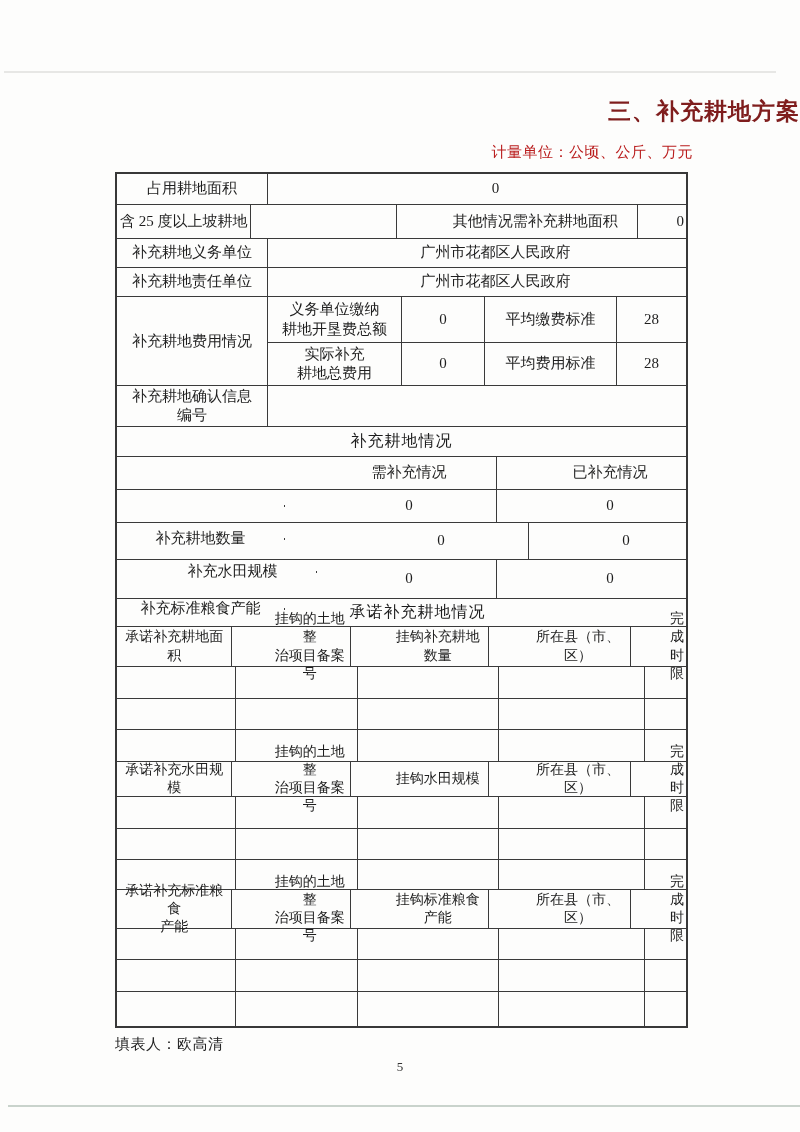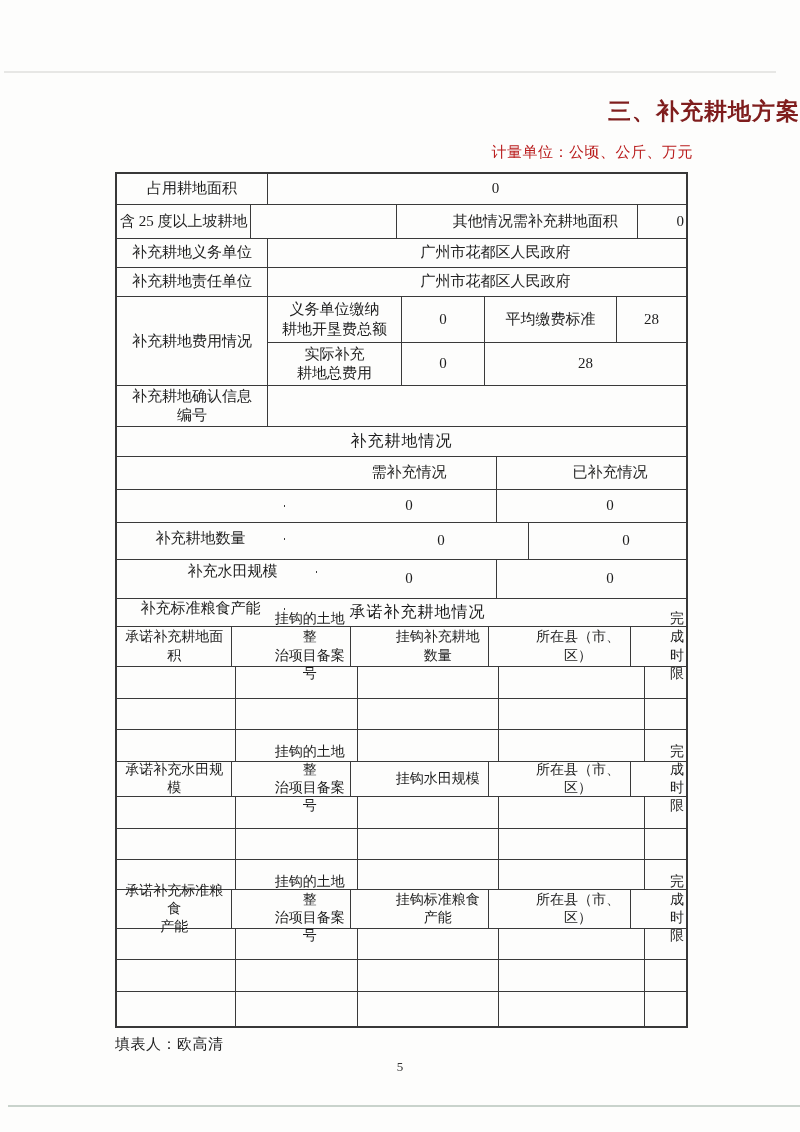--- a/index.html
+++ b/index.html
@@ -130,20 +130,21 @@
         <div class="tcell w-fee-val num">0</div>
         <div class="tcell w-fee-std">平均缴费标准</div>
         <div class="tcell w-fee-stdval num">28</div>
       </div>
       <div class="fee-row last">
         <div class="tcell w-fee-name">
           <span class="line">实际补充</span>
           <span class="line">耕地总费用</span>
         </div>
         <div class="tcell w-fee-val num">0</div>
+        <div class="tcell w-fee-std">平均费用标准</div>
         <div class="tcell w-fee-stdval num">28</div>
       </div>
     </div>
   </div>
 
   <div class="trow h41">
     <div class="tcell w-label">
       <span class="line">补充耕地确认信息</span>
       <span class="line">编号</span>
     </div>

